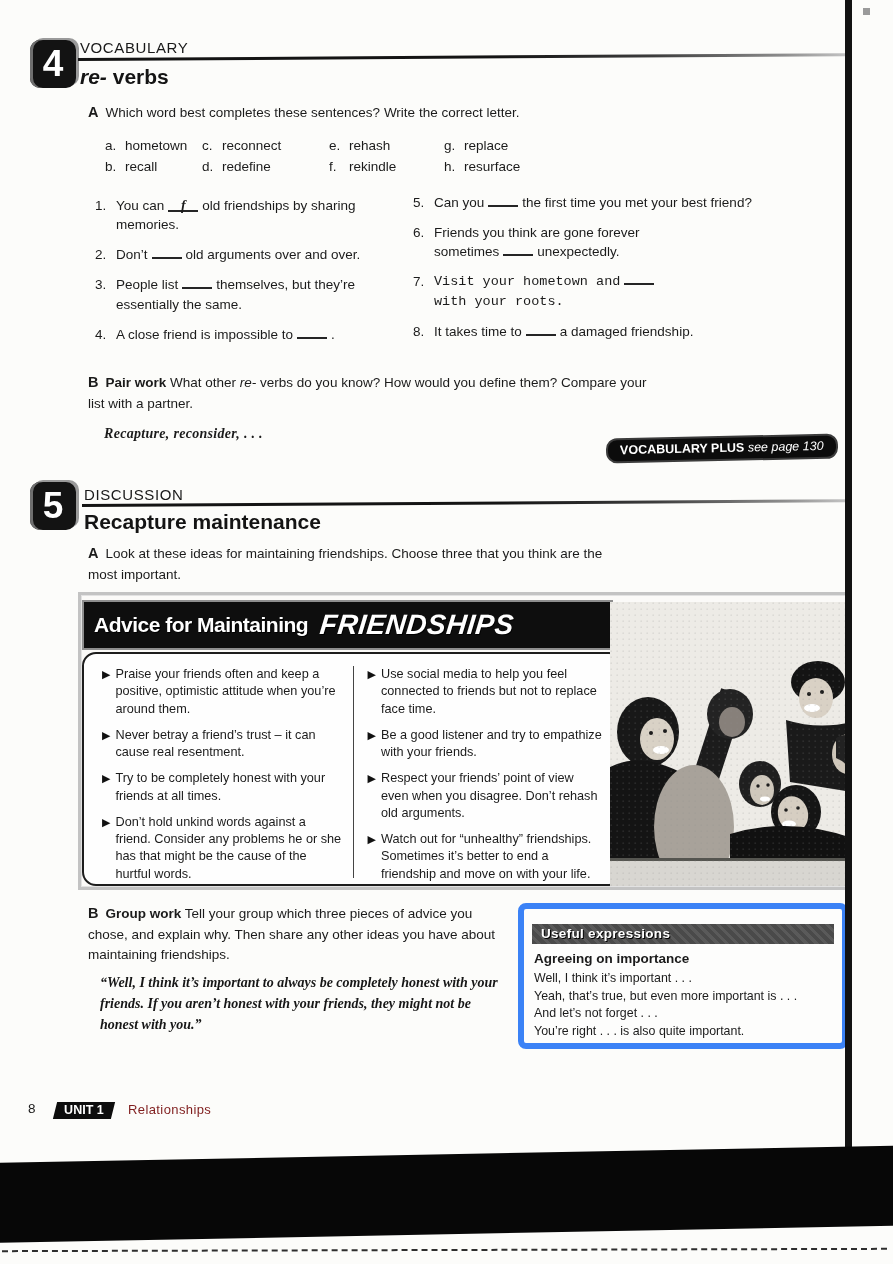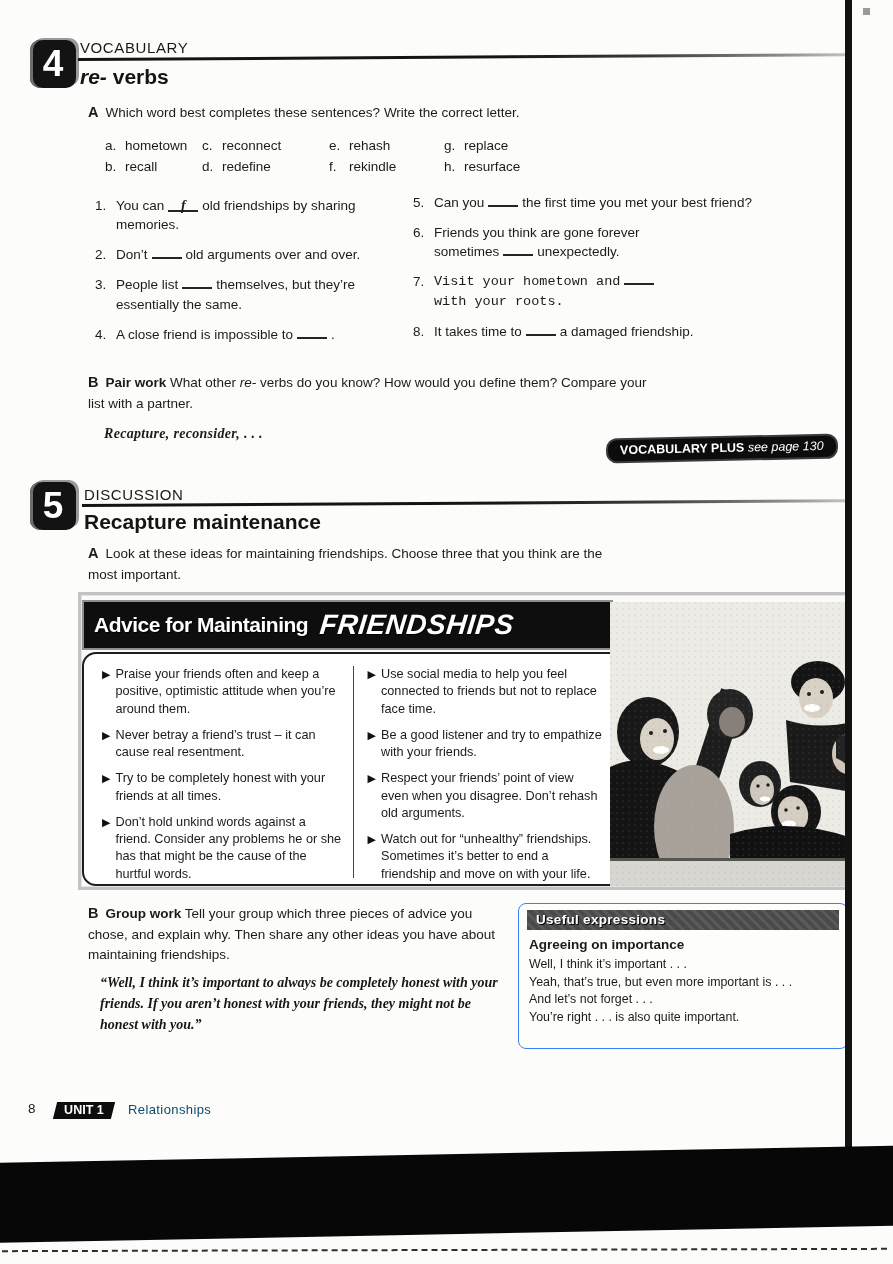--- a/index.html
+++ b/index.html
@@ -98,40 +98,40 @@
   .bullet .arr { flex:none; font-size:11px; margin:1px 5px 0 0; color:#111; }
 
   .photo { position:absolute; left:529px; top:7px; width:242px; height:284px; }
   .photo svg { display:block; }
 
   
   .quote { font-family:"Liberation Serif", serif; font-style:italic; font-weight:bold; font-size:14px; line-height:1.5; color:#171717; }
 
   
   .useful {
-    border:1px solid #3b82f6; border-radius:8px;
-    background:#fdfdfc; padding:7px 10px 9px 10px;
+    border:6px solid #3b82f6; border-radius:8px;
+    background:#fdfdfc; padding:16px 10px 9px 10px;
   }
   .useful-bar {
     background:repeating-linear-gradient(45deg,#4a4a4a 0 4px,#5a5a5a 4px 7px);
     color:#fff; font-weight:bold; font-size:13.5px;
     padding:2px 9px 3px 9px; margin:-1px -2px 7px -2px;
     text-shadow:1px 1px 0 #000; letter-spacing:.3px;
   }
   .useful h4 { font-size:13.5px; margin:2px 0 4px 0; }
   .useful .uline { font-size:12.4px; line-height:1.42; }
 
   
   .unit-badge {
     display:inline-block; background:#0d0d0d; color:#fff;
     font-weight:bold; font-size:12.5px; padding:1px 9px 2px 9px;
     transform:skewX(-14deg);
   }
   .unit-badge span { display:inline-block; transform:skewX(14deg); }
-  .footer-title { font-size:13px; color:#0c4a6e; letter-spacing:.4px; }
+  .footer-title { font-size:13px; color:#7f1d1d; letter-spacing:.4px; }
 
   
   .right-bar { left:845px; top:0; width:7px; height:1150px; background:#121212; }
   .right-speck { left:863px; top:8px; width:7px; height:7px; background:#9a9a9a; }
   .scan-band { left:-8px; top:1163px; width:912px; height:80px; background:#070707; transform:rotate(-1.1deg); transform-origin:left top; }
   .scan-dash { left:2px; top:1249px; width:885px; border-top:2px dashed #2e2e2e; transform:rotate(-.15deg); }
 </style>
 </head>
 <body>
 

